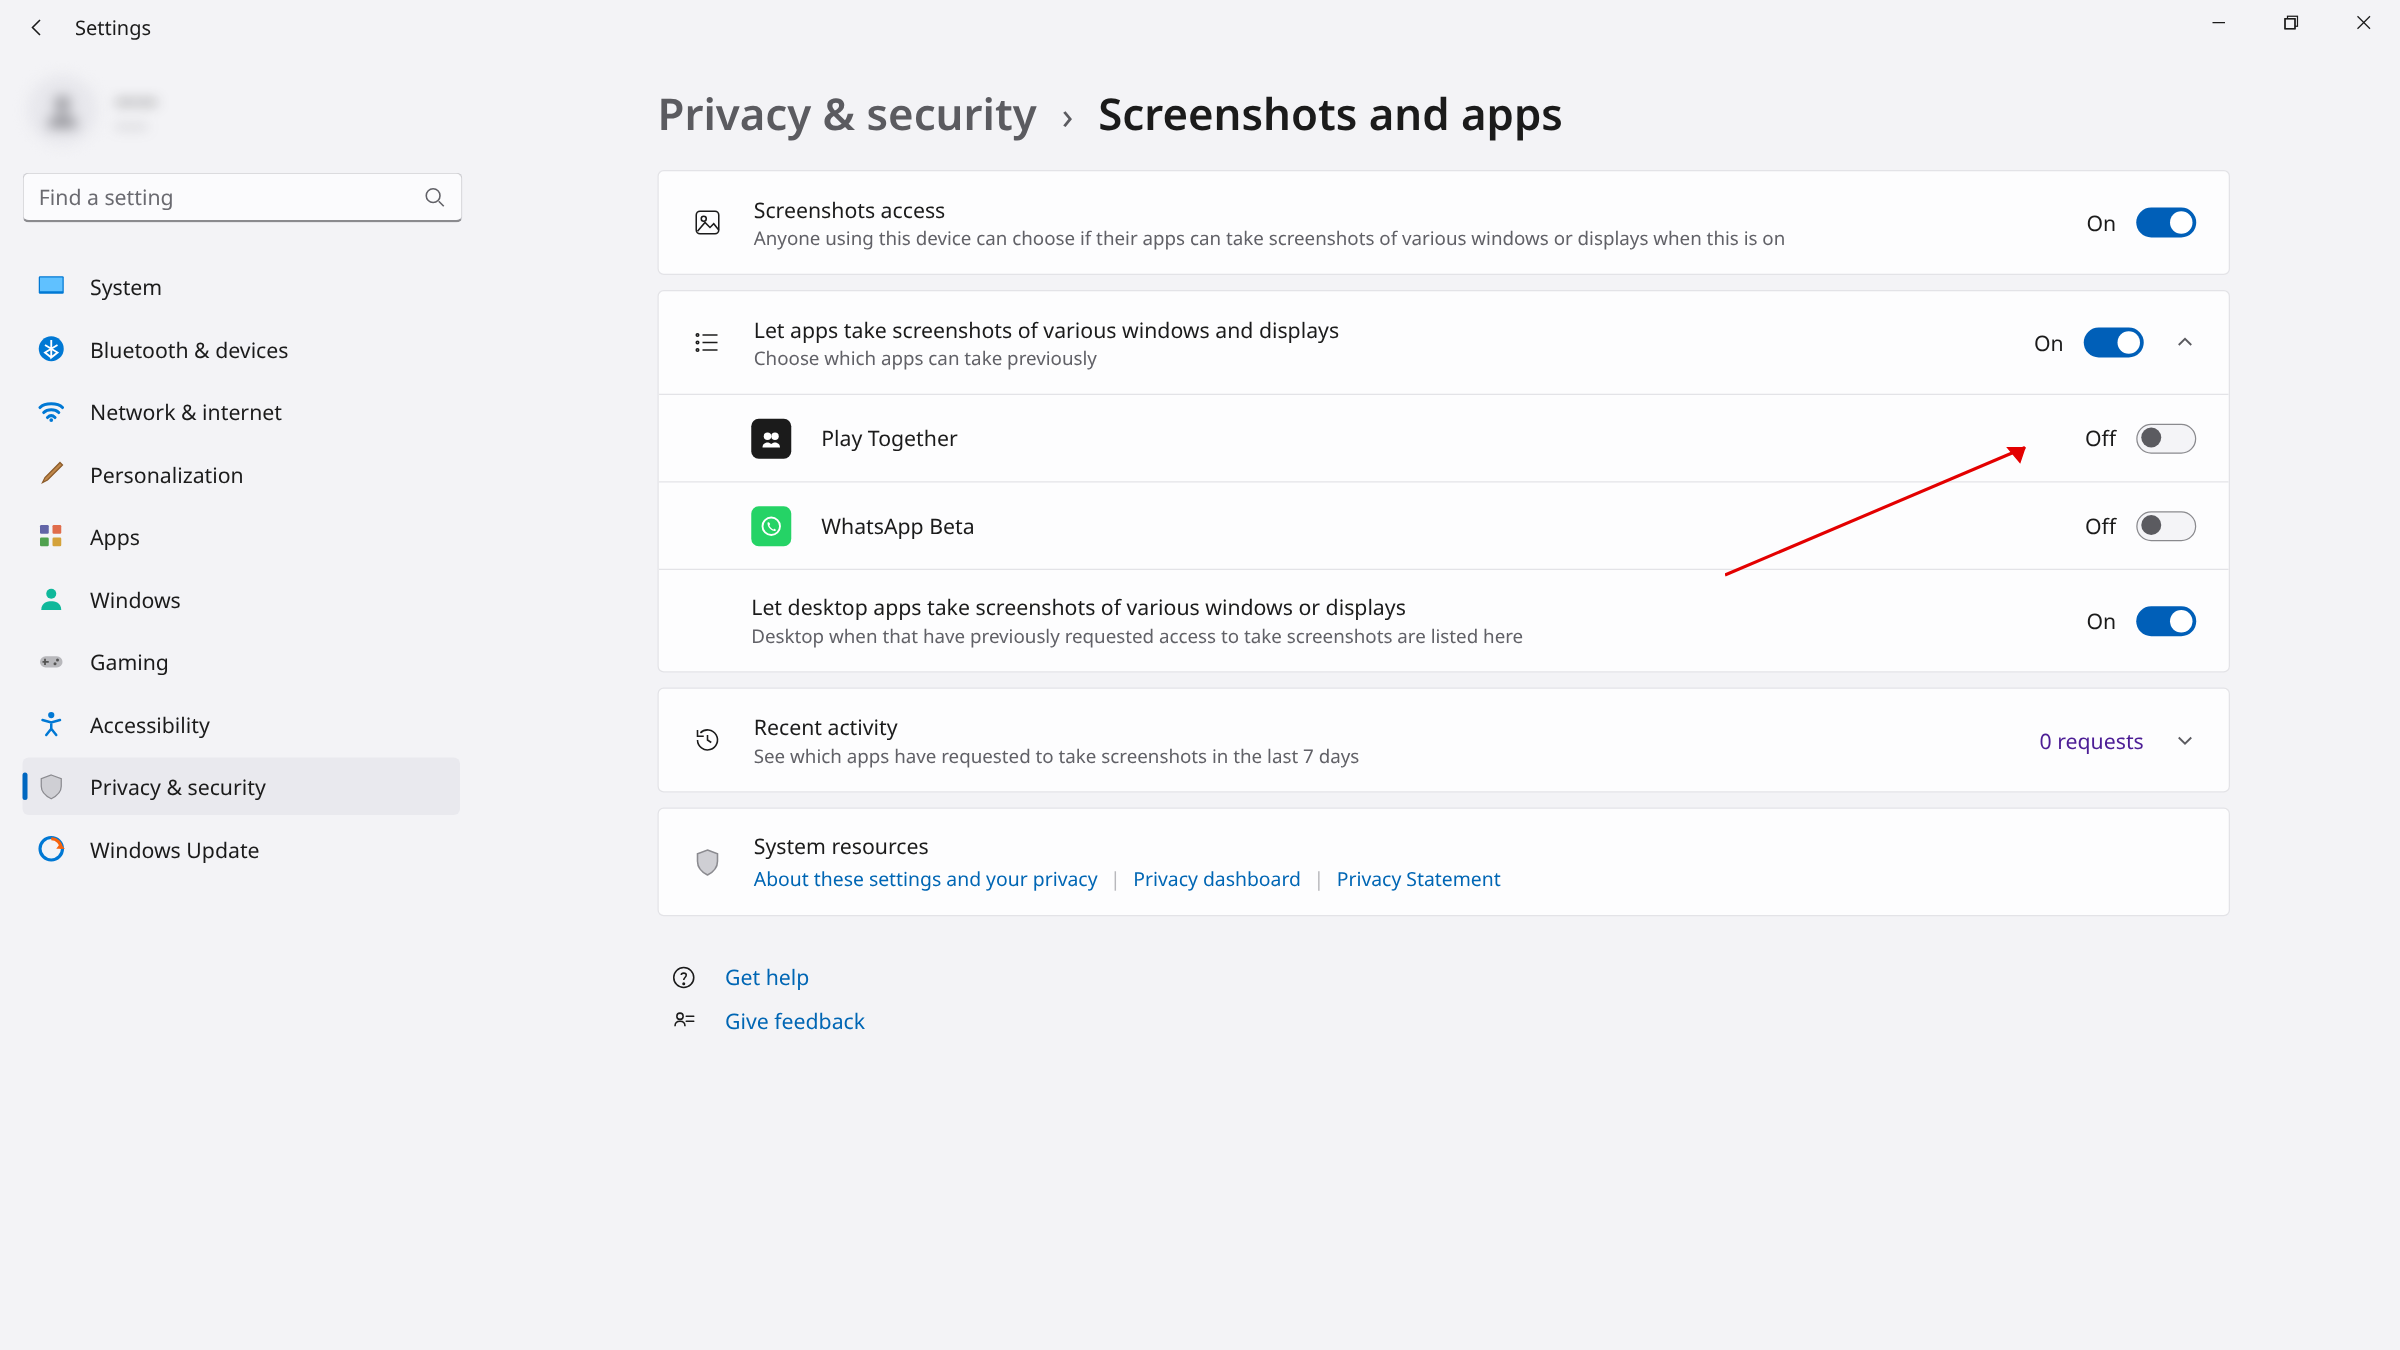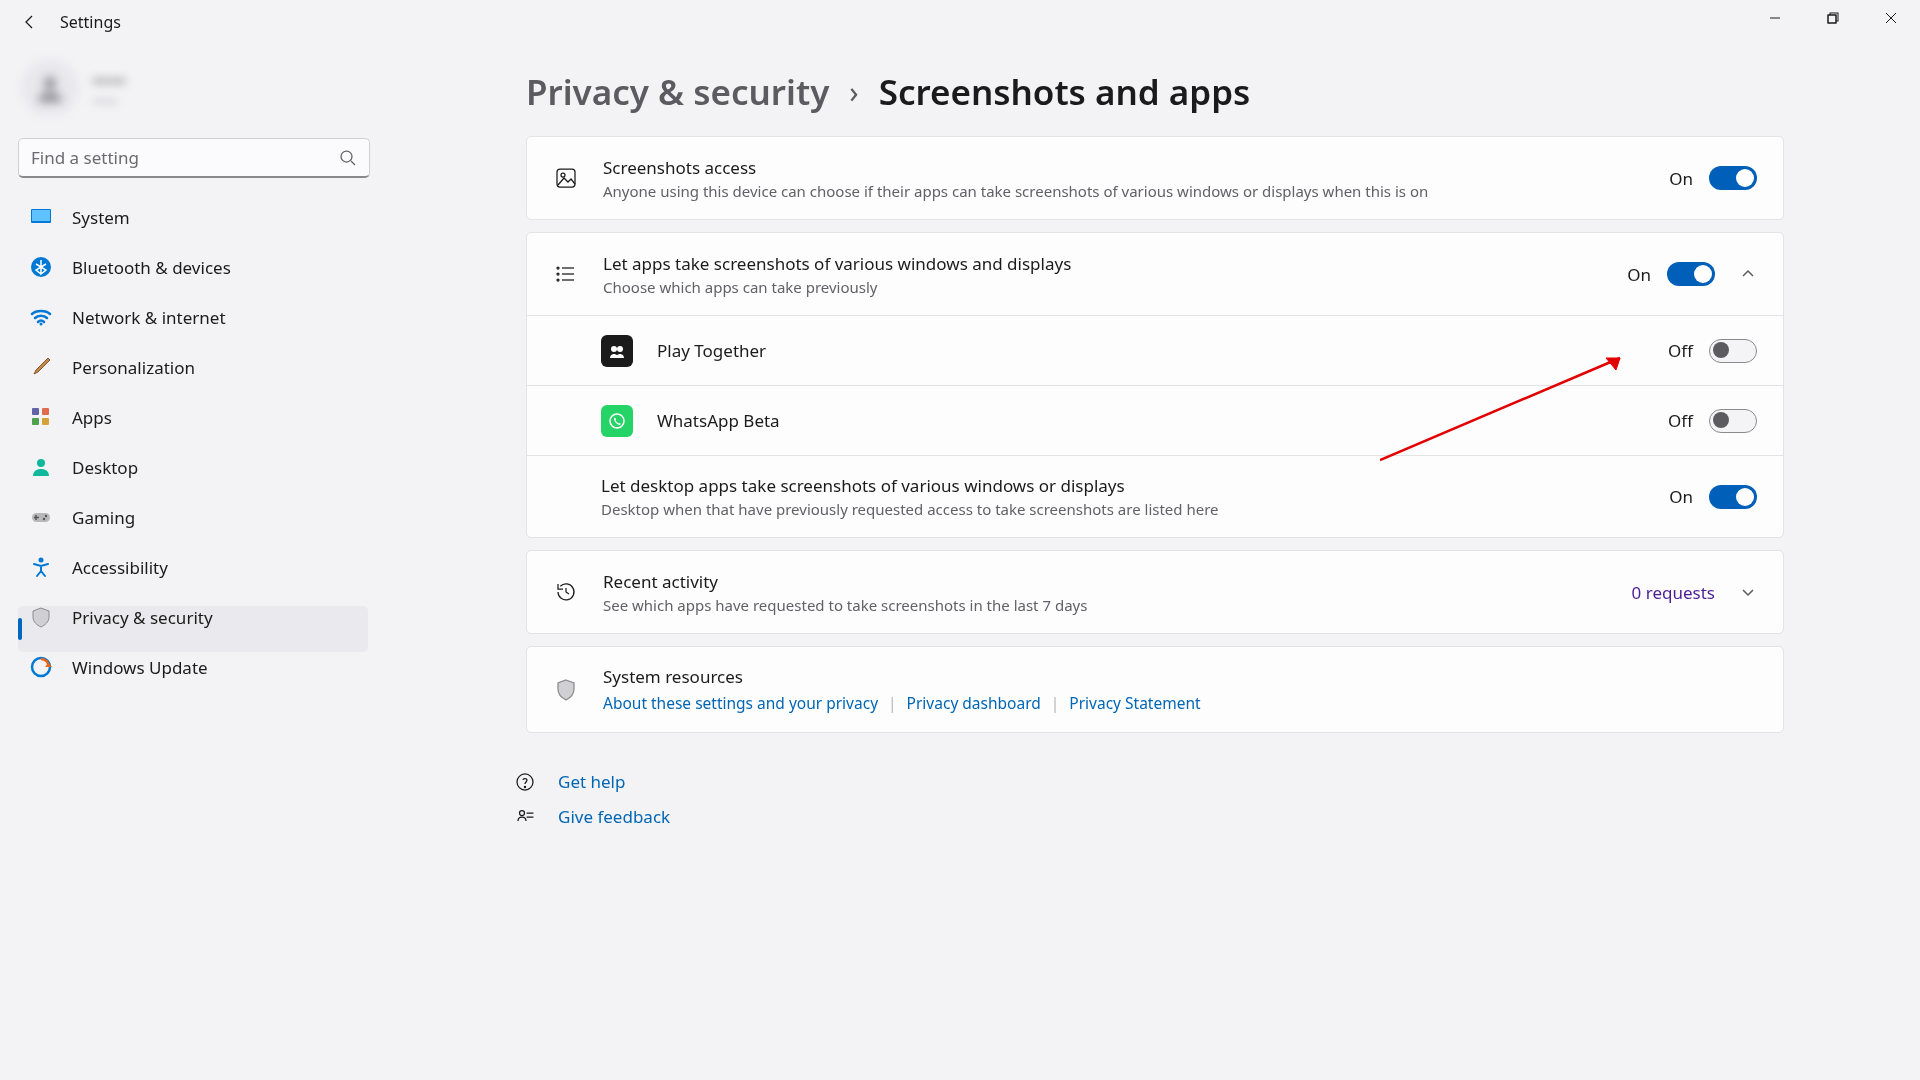--- a/index.html
+++ b/index.html
@@ -25,21 +25,21 @@
   .profile-text { display: flex; flex-direction: column; }
   .profile-name { font-weight: 600; font-size: 17px; }
   .profile-email { font-size: 13px; color: #616167; }
 
   .search-box { width: 352px; height: 40px; border: 1px solid #d0d0d4; border-bottom: 2px solid #8a8a8e; border-radius: 5px; background: #fbfbfd; display: flex; align-items: center; padding: 0 12px; margin-bottom: 28px; }
   .search-box input { flex: 1; border: none; background: transparent; font-size: 17px; outline: none; }
   .search-box input::placeholder { color: #6a6a70; }
   .search-box .search-icon { width: 18px; height: 18px; }
 
   .nav { display: flex; flex-direction: column; gap: 4px; }
-  .nav-item { display: flex; align-items: flex-start; gap: 20px; height: 46px; padding-left: 12px; border-radius: 5px; font-size: 17px; position: relative; width: 350px; cursor: default; }
+  .nav-item { display: flex; align-items: center; gap: 20px; height: 46px; padding-left: 12px; border-radius: 5px; font-size: 17px; position: relative; width: 350px; cursor: default; }
   .nav-item.active { background: #e9e9ee; }
   .nav-item.active::before { content: ""; position: absolute; left: 0; top: 12px; bottom: 12px; width: 4px; background: #0067c0; border-radius: 3px; }
   .nav-icon-wrap { width: 22px; height: 22px; display: flex; align-items: center; justify-content: center; }
   .nav-icon-wrap svg { width: 22px; height: 22px; }
 
   
   .breadcrumb { position: absolute; left: 526px; top: 68px; display: flex; align-items: center; gap: 20px; }
   .breadcrumb-parent { font-size: 35px; font-weight: 600; color: #5b5b60; }
   .breadcrumb-sep { font-size: 30px; color: #5b5b60; }
   .breadcrumb-current { font-size: 35px; font-weight: 600; color: #1b1b1b; }
@@ -79,21 +79,21 @@
   .app-icon.green { background: #25d366; }
   .app-icon svg { width: 18px; height: 18px; fill: #fff; }
 
   .requests-text { font-size: 17px; color: #4c1d95; }
 
   .links-line { display: flex; gap: 10px; align-items: center; margin-top: 2px; font-size: 15.5px; }
   .link { color: #0066b4; cursor: pointer; }
   .divider { color: #b8b8bc; }
 
   
-  .footer-links { position: absolute; left: 514px; top: 770px; display: flex; flex-direction: column; gap: 12px; }
+  .footer-links { position: absolute; left: 536px; top: 770px; display: flex; flex-direction: column; gap: 12px; }
   .footer-item { display: flex; align-items: center; gap: 22px; }
   .footer-item .fi-icon { width: 22px; height: 22px; display: flex; align-items: center; justify-content: center; }
   .footer-item .fi-icon svg { stroke: #1b1b1b; stroke-width: 1.25; fill: none; width: 20px; height: 20px; }
   .footer-item .fi-text { color: #0066b4; font-size: 17px; }
 
   
   .annotation-arrow { position: absolute; left: 1380px; top: 340px; pointer-events: none; }
   .annotation-arrow line, .annotation-arrow polygon { stroke: #e30000; fill: #e30000; }
 </style>
 </head>
@@ -200,21 +200,21 @@
         </span>
       <span>Apps</span>
     </div>
     <div class="nav-item">
       <span class="nav-icon-wrap">
           <svg viewBox="0 0 22 22">
             <circle cx="11" cy="7" r="4" fill="#0fb89b"></circle>
             <path d="M3 20 C3 14 8 13 11 13 C14 13 19 14 19 20 Z" fill="#0fb89b"></path>
           </svg>
         </span>
-      <span>Desktop</span>
+      <span>Windows</span>
     </div>
     <div class="nav-item">
       <span class="nav-icon-wrap">
           <svg viewBox="0 0 22 22">
             <rect x="2" y="7" width="18" height="9" rx="4.5" fill="#b8b8bc"></rect>
             <circle cx="16" cy="10" r="1.2" fill="#555"></circle>
             <circle cx="14" cy="13" r="1.2" fill="#555"></circle>
             <path d="M6 9v5M4 11.5h5" stroke="#555" stroke-width="1.5"></path>
           </svg>
         </span>

